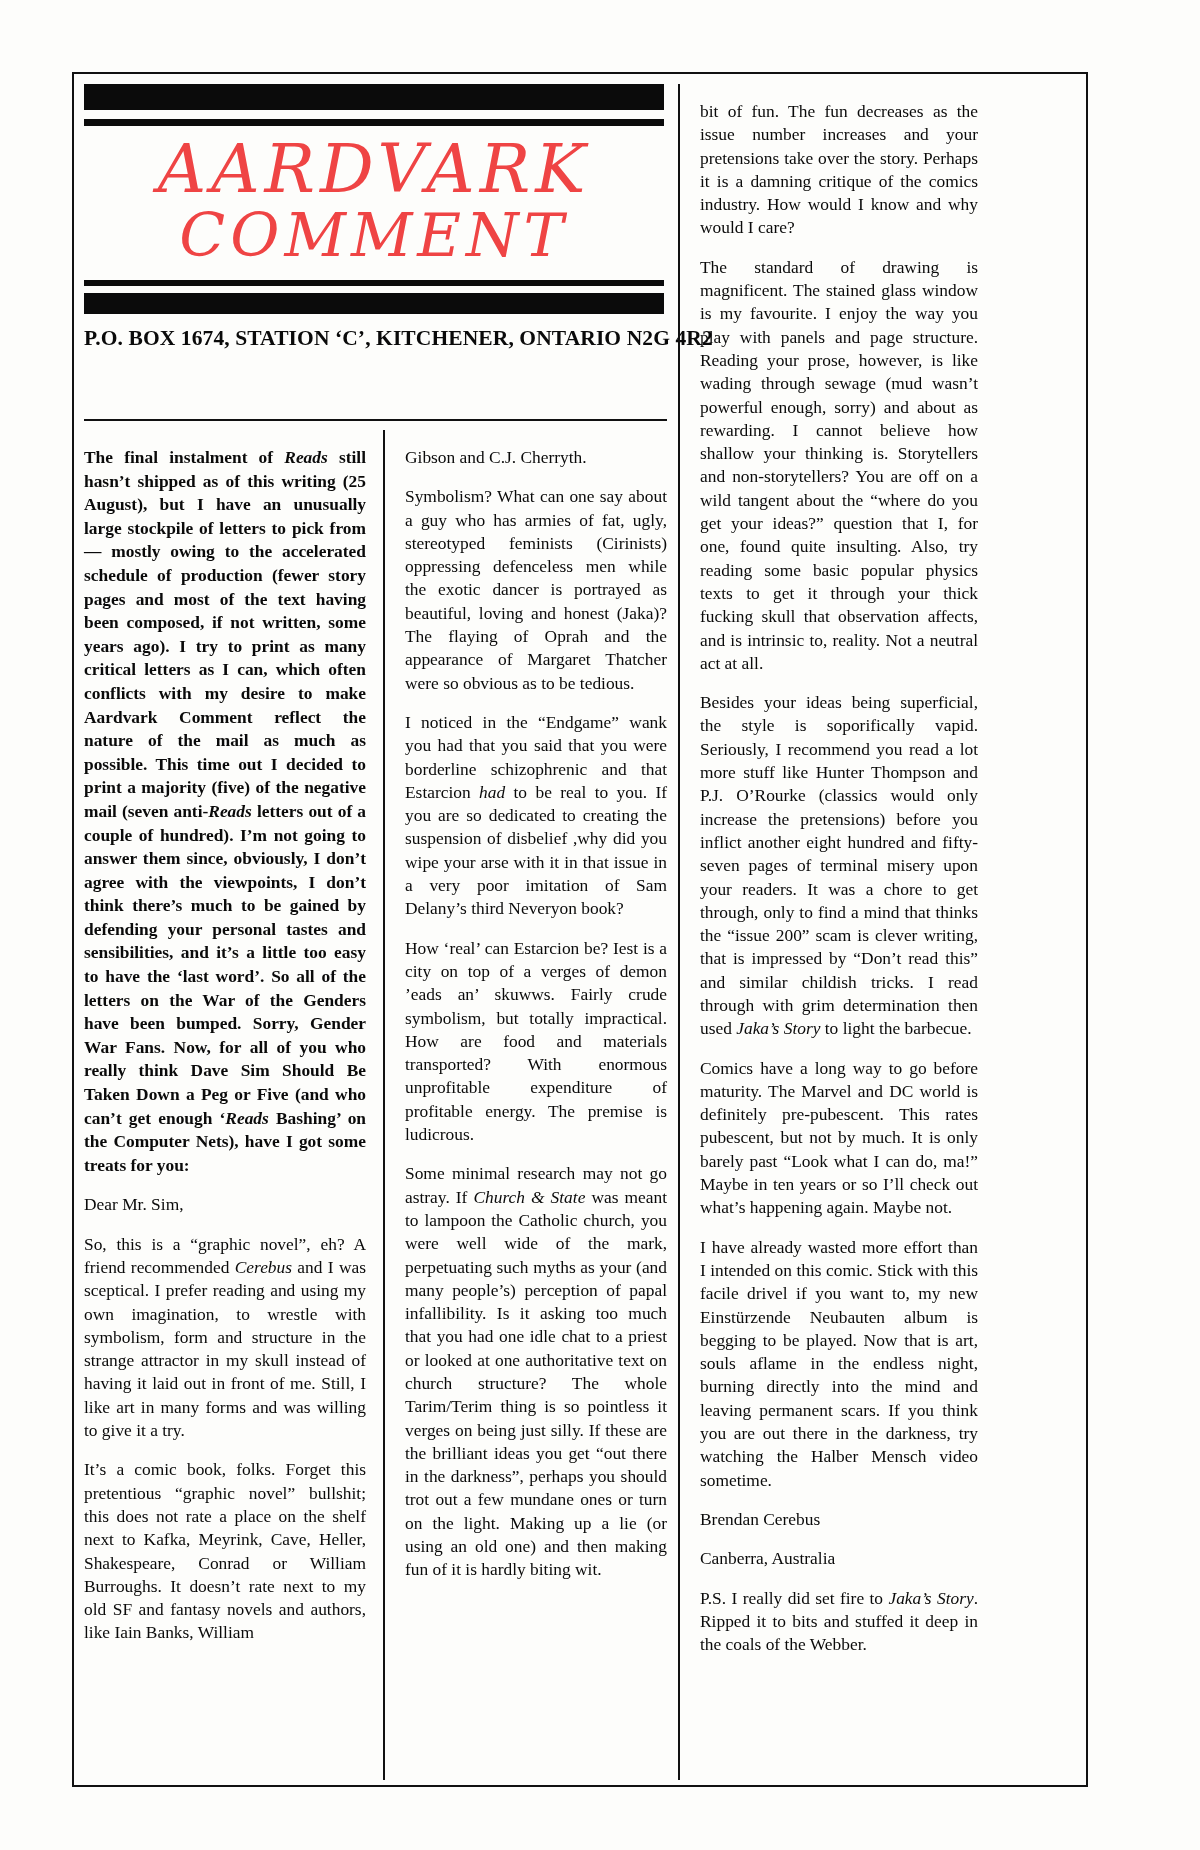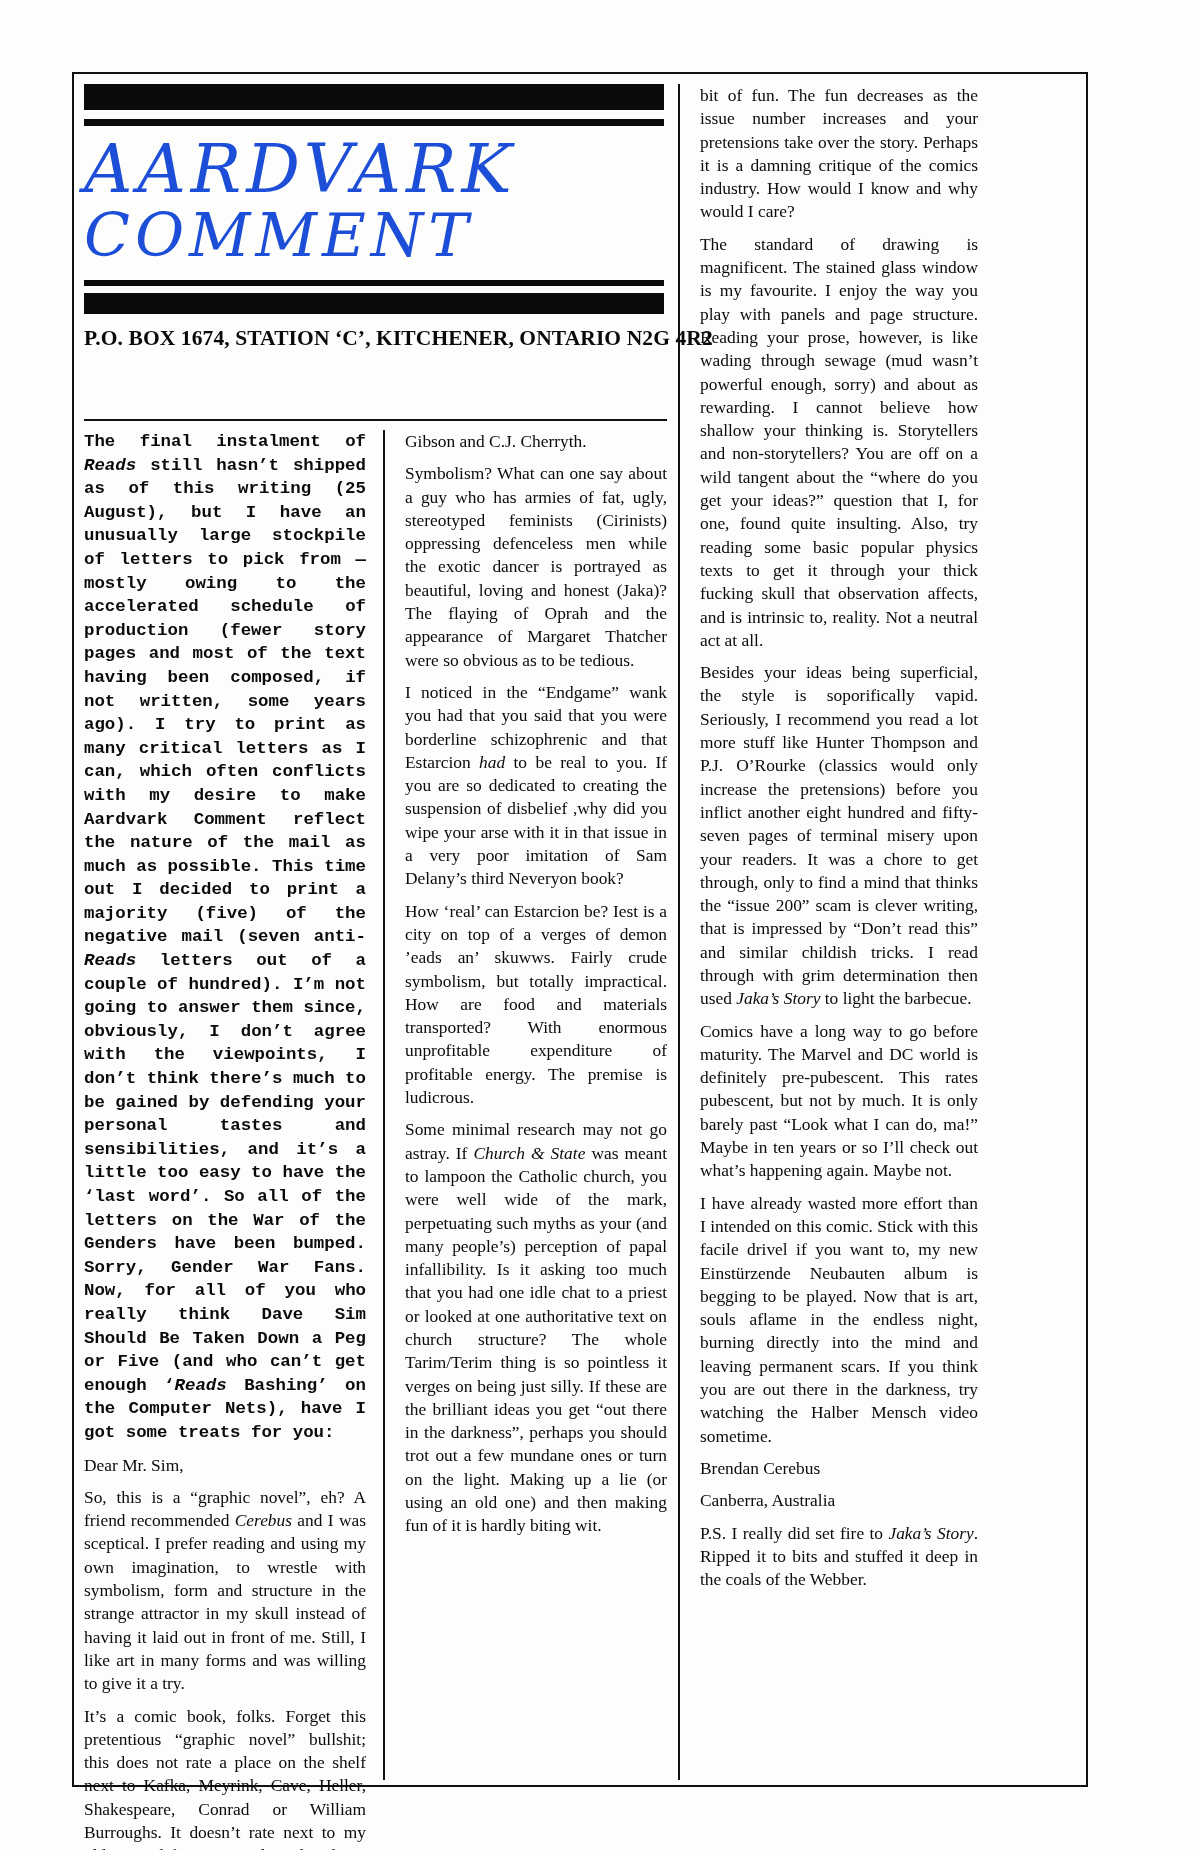--- a/index.html
+++ b/index.html
@@ -48,25 +48,25 @@
     background: #0b0b0b;
     width: 100%;
   }
   .bar-thin {
     height: 7px;
     background: #0b0b0b;
     width: 100%;
     margin-top: 9px;
   }
   .logo {
-    text-align: left;
+    text-align: center;
     font-family: "DejaVu Serif", "Liberation Serif", serif;
     font-style: italic;
     font-weight: 400;
-    color: #1d4ed8;
+    color: #ef4444;
     padding: 6px 0 2px 0;
   }
   .logo-line1 {
     font-size: 67px;
     line-height: 74px;
     letter-spacing: 5px;
     white-space: nowrap;
   }
   .logo-line2 {
     font-size: 60px;
@@ -97,21 +97,21 @@
     white-space: nowrap;
   }
 
   
   .col {
     position: absolute;
     box-sizing: border-box;
     text-align: justify;
   }
   .col p {
-    margin: 0 0 9px 0;
+    margin: 16px 0 9px 0;
     text-align: justify;
     text-justify: inter-word;
   }
   .col p:last-child { margin-bottom: 0; }
 
   .col1 {
     left: 84px;
     top: 430px;
     width: 282px;
     height: 1348px;
@@ -158,21 +158,20 @@
   .body-text {
     font-size: 17.4px;
     line-height: 23.3px;
     word-spacing: 0px;
     hyphens: none;
   }
   .bold-intro {
     font-weight: bold;
     font-size: 17.4px;
     line-height: 23.6px;
-    font-family: Liberation Mono, monospace;
   }
   .bold-intro i { font-style: italic; }
   .sig {
     font-size: 17.4px;
     line-height: 23.3px;
     text-align: left;
   }
 </style>
 </head>
 <body>

